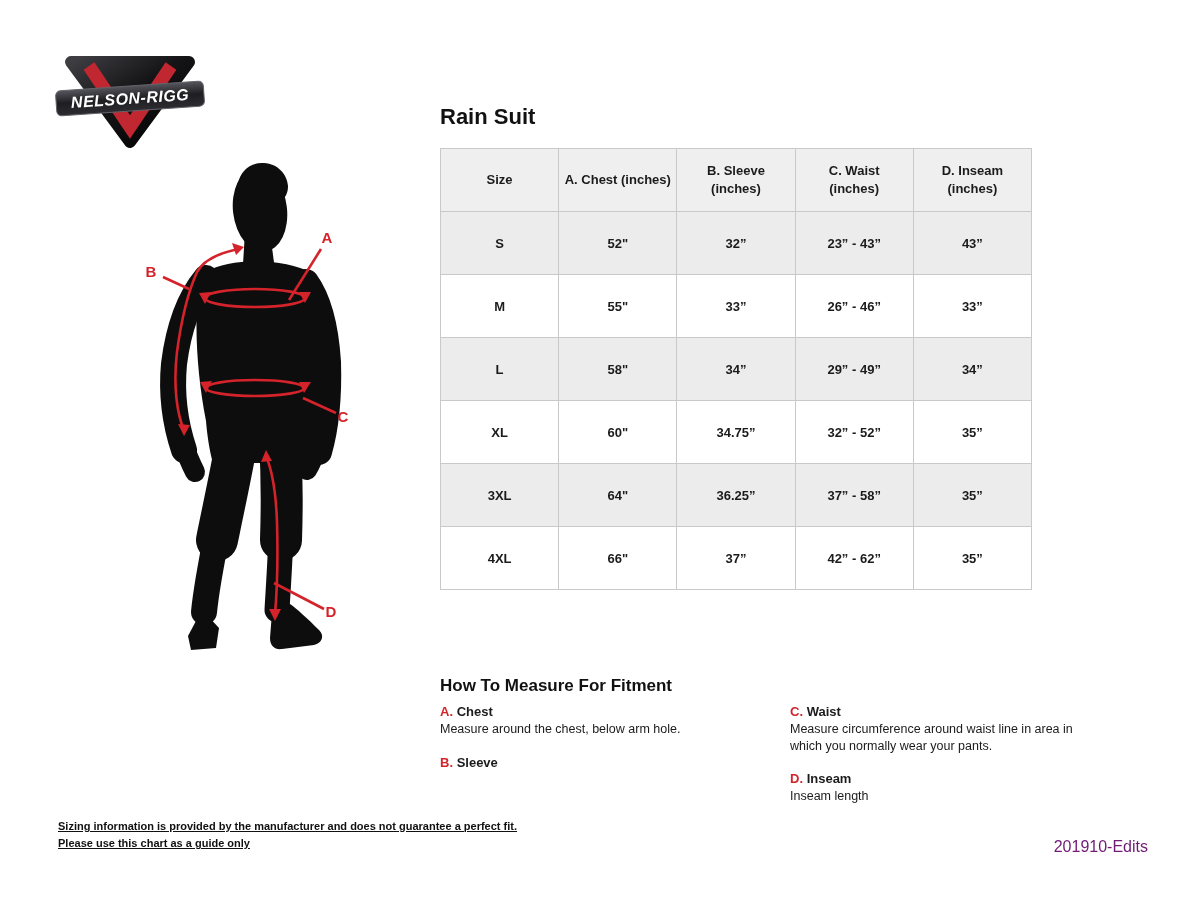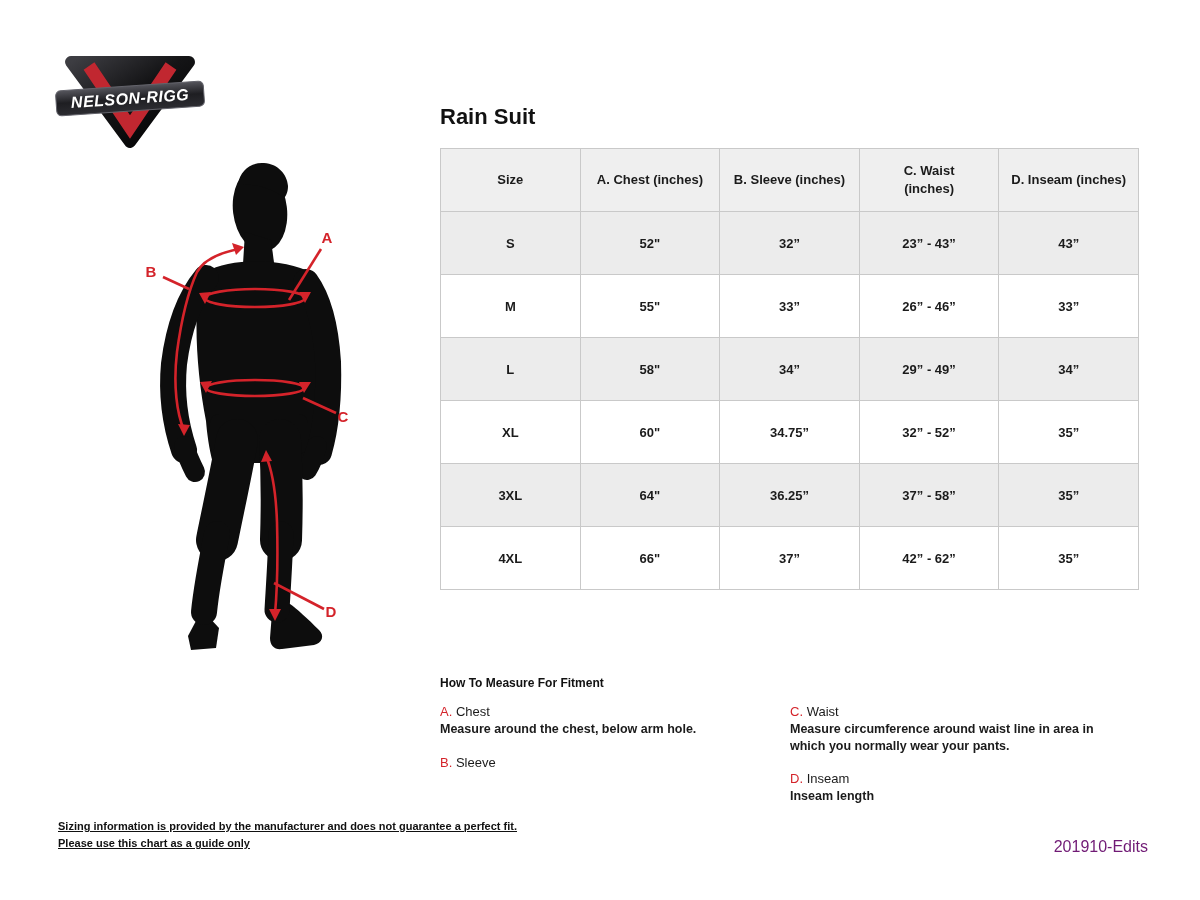--- a/index.html
+++ b/index.html
@@ -12,40 +12,40 @@
   .logo-svg{position:absolute;left:55px;top:46px;width:150px;height:112px;}
 
   
   .figure-svg{position:absolute;left:0;top:0;width:440px;height:700px;}
 
   
   .page-title{position:absolute;left:440px;top:104px;font-size:22px;font-weight:bold;color:#111;}
 
   
   table.size-chart{
-    position:absolute;left:440px;top:148px;width:699px;
+    position:absolute;left:440px;top:148px;width:592px;
     border-collapse:collapse;table-layout:fixed;
   }
   table.size-chart th, table.size-chart td{
     border:1px solid #c9c9c9;text-align:center;vertical-align:middle;
     font-size:13px;font-weight:bold;color:#1b1b1b;height:62px;padding:0 4px;
   }
   table.size-chart th{background:#efefef;white-space:pre-line;line-height:1.35;}
   table.size-chart tbody tr:nth-child(odd) td{background:#ececec;}
   table.size-chart tbody tr:nth-child(even) td{background:#ffffff;}
 
   
-  .measure-heading{position:absolute;left:440px;top:676px;font-size:12px;font-weight:bold;color:#111;}
+  .measure-heading{position:absolute;left:440px;top:676px;font-size:17px;font-weight:bold;color:#111;}
   .measure-col{position:absolute;top:703px;}
   .measure-col.left{left:440px;width:330px;}
   .measure-col.right{left:790px;width:310px;}
   .measure-item{margin:0 0 16px 0;font-size:12.5px;line-height:1.32;}
-  .measure-item .item-label{font-weight:normal;font-size:13px;margin-bottom:1px;}
+  .measure-item .item-label{font-weight:bold;font-size:13px;margin-bottom:1px;}
   .measure-item .letter{color:#d4232a;}
-  .measure-item .desc{font-weight:bold;}
+  .measure-item .desc{font-weight:normal;}
 
   
   .footer-disclaimer{position:absolute;left:58px;top:818px;font-size:11px;font-weight:bold;line-height:1.55;color:#111;text-decoration:underline;}
   .doc-id{position:absolute;right:52px;top:838px;font-size:16px;color:#701a75;}
 </style>
 </head>
 <body>
 
 <svg class="logo-svg" viewBox="0 0 150 112" aria-hidden="true">
   <defs>

